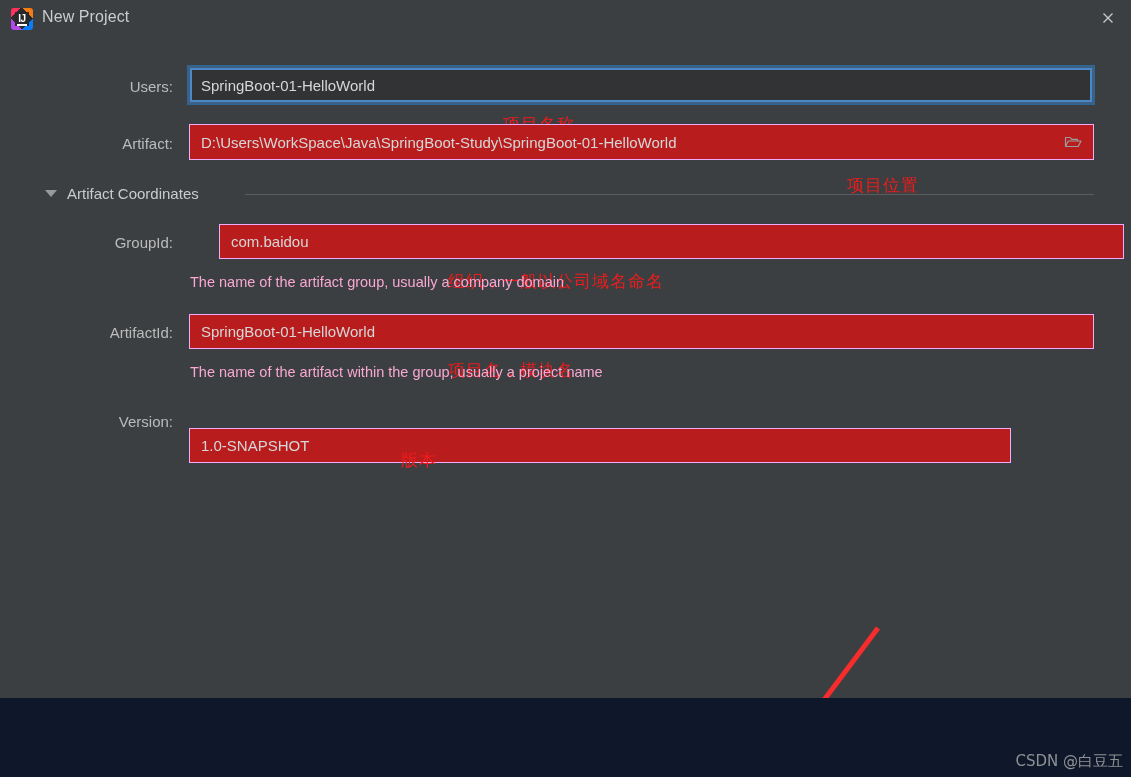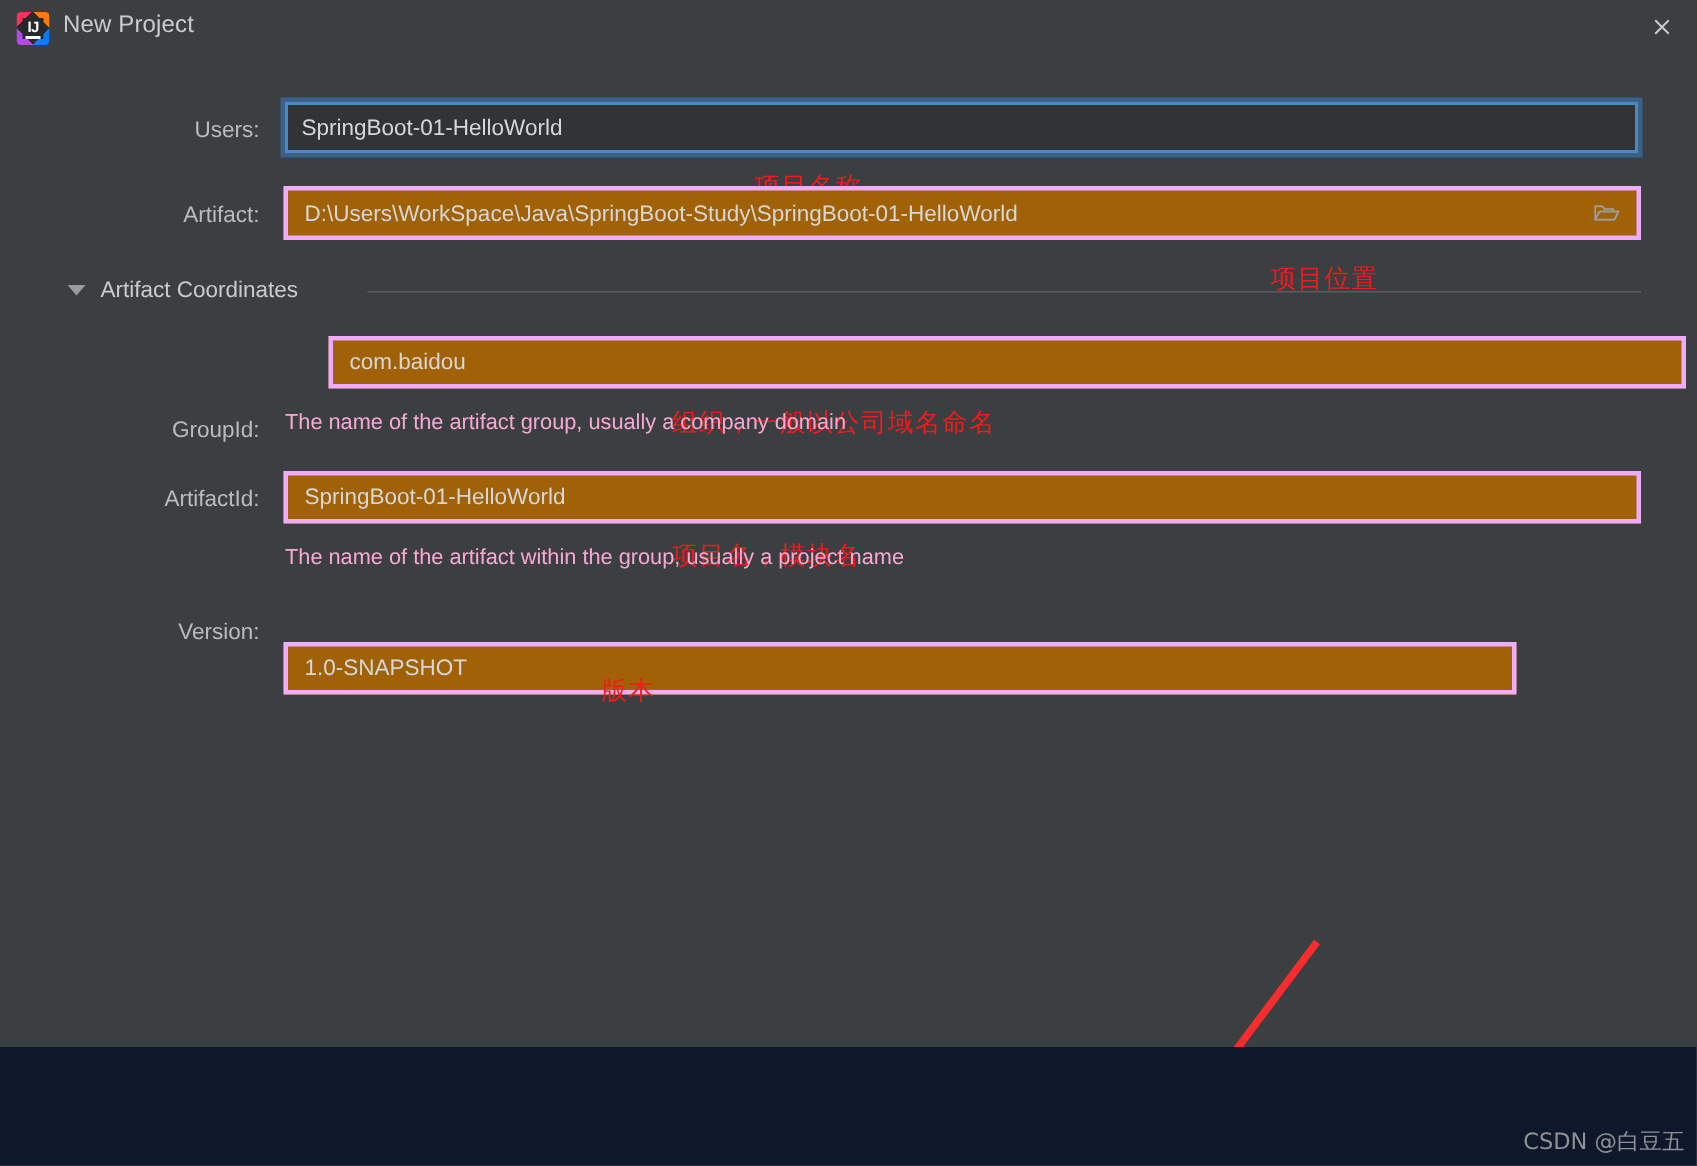--- a/index.html
+++ b/index.html
@@ -97,22 +97,22 @@
   .row-label {
     position: absolute;
     font-size: 15px;
     color: #bbbbbb;
     text-align: right;
     white-space: nowrap;
   }
 
   .field {
     position: absolute;
-    background: #a16207;
-    border: 3px solid #f0abfc;
+    background: #b91c1c;
+    border: 1px solid #f0abfc;
     display: flex;
     align-items: center;
     font-size: 15px;
     color: #d5d7d8;
     padding-left: 11px;
     overflow: hidden;
     white-space: nowrap;
   }
 
   .field.focused {
@@ -231,21 +231,21 @@
     </span>
   </div>
   <div class="annot" style="left:847px; top:136px;">项目位置</div>
 
   <div class="section-header" style="left:45px; top:147px;justify-content:center;">
     <span class="tri"></span>
     <span class="section-title">Artifact Coordinates</span>
   </div>
   <div class="section-line" style="left:245px; top:156px; width:849px;"></div>
 
-  <div class="row-label" style="left:38px; top:196px; width:135px;margin-top:44px;">GroupId:</div>
+  <div class="row-label" style="left:38px; top:196px; width:135px;">GroupId:</div>
   <div class="field" style="left:189px; top:186px; width:905px; height:35px;margin-left:30px;">com.baidou</div>
   <div class="annot" style="left:448px; top:232px;">组织，一般以公司域名命名</div>
   <div class="helper" style="left:190px; top:236px;">The name of the artifact group, usually a company domain</div>
 
   <div class="row-label" style="left:38px; top:286px; width:135px;">ArtifactId:</div>
   <div class="field" style="left:189px; top:276px; width:905px; height:35px;">SpringBoot-01-HelloWorld</div>
   <div class="annot" style="left:448px; top:321px;">项目名，模块名</div>
   <div class="helper" style="left:190px; top:326px;">The name of the artifact within the group, usually a project name</div>
 
   <div class="row-label" style="left:38px; top:375px; width:135px;">Version:</div>

